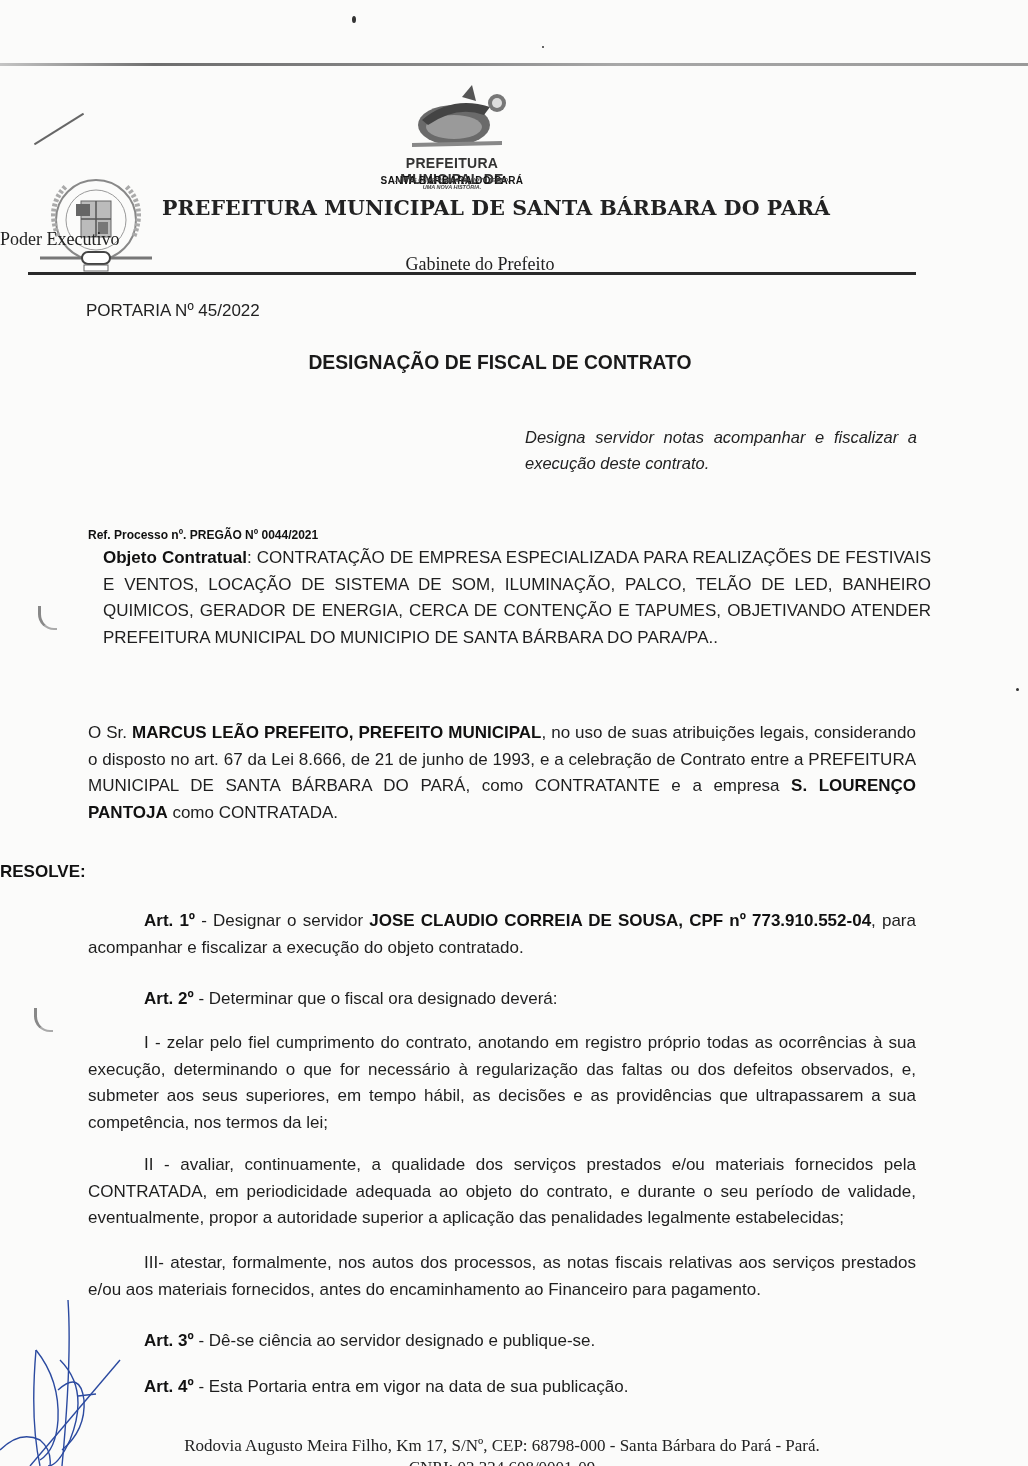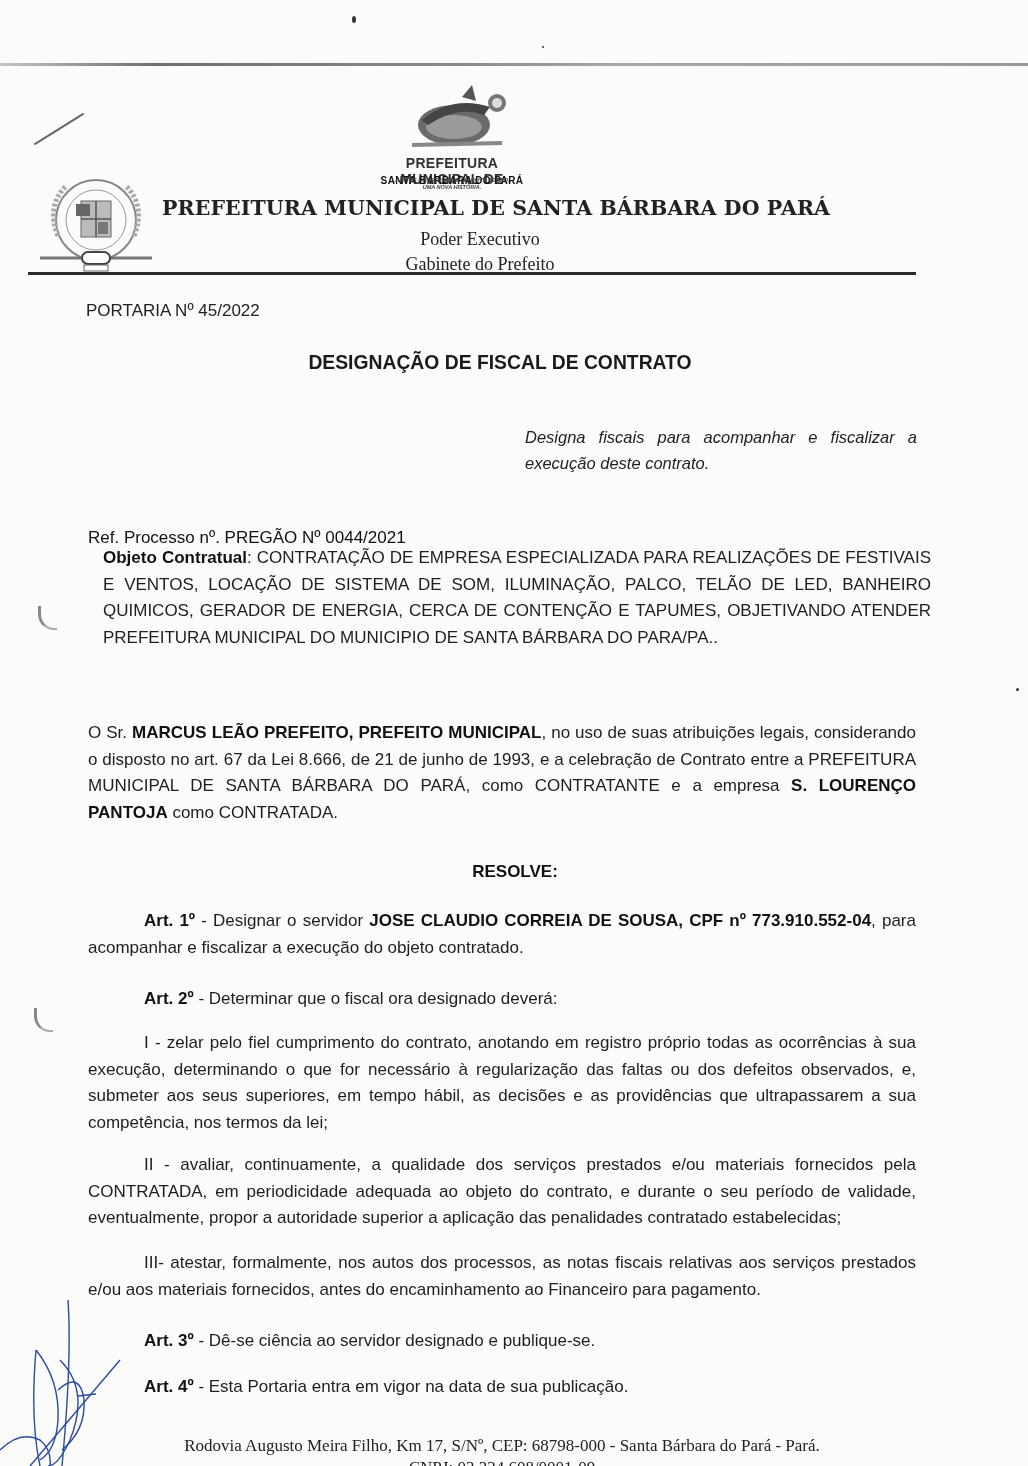--- a/index.html
+++ b/index.html
@@ -16,32 +16,32 @@
   .speck { position: absolute; background: #333; border-radius: 50%; }
   
   .logo-top { position: absolute; left: 372px; top: 85px; width: 160px; height: 105px; }
   .logo-top .art { position: absolute; left: 30px; top: 0; width: 110px; height: 65px; }
   .logo-top .l1 { position: absolute; top: 70px; left: 0; width: 160px; text-align: center; font-size: 14px; font-weight: bold; letter-spacing: .3px; color:#333; }
   .logo-top .l2 { position: absolute; top: 90px; left: 0; width: 160px; text-align: center; font-size: 10px; font-weight: bold; color:#111; letter-spacing: .4px; }
   .logo-top .l3 { position: absolute; top: 92px; left: 0; width: 160px; text-align: center; font-size: 5.5px; font-style: italic; font-weight: bold; color:#444; }
   .logo-top .l4 { position: absolute; top: 99px; left: 0; width: 160px; text-align: center; font-size: 5.5px; font-style: italic; font-weight: bold; color:#444; }
   .seal { position: absolute; left: 36px; top: 176px; width: 120px; height: 98px; }
   .hdr-title { position: absolute; left: 162px; top: 196px; font-family: "DejaVu Serif", serif; font-size: 20.5px; font-weight: bold; color: #222; letter-spacing: .1px; white-space: nowrap; }
-  .hdr-sub1 { position: absolute; left: 0; width: 960px; top: 229px; text-align: center; font-family: "Liberation Serif", serif; font-size: 18px; color: #222; }
+  .hdr-sub1 { position: absolute; left: 0; width: 960px; top: 229px; font-family: "Liberation Serif", serif; font-size: 18px; color: #222; }
   .hdr-sub2 { position: absolute; left: 0; width: 960px; top: 254px; text-align: center; font-family: "Liberation Serif", serif; font-size: 18px; color: #222; }
   .hdr-rule { position: absolute; left: 28px; top: 272px; width: 888px; height: 3px; background: #2a2a2a; }
   
   .portaria { position: absolute; left: 86px; top: 301px; font-size: 17px; color: #222; }
   .main-title { position: absolute; left: 0; width: 1000px; top: 350px; text-align: center; font-size: 21px; font-weight: bold; color: #1a1a1a; transform: scaleX(.92); }
   .ementa { position: absolute; left: 525px; top: 424px; width: 392px; font-size: 16.5px; font-style: italic; line-height: 26px; text-align: justify; text-align-last: left; color: #222; }
-  .ref { position: absolute; left: 88px; top: 528px; font-size: 17px; font-weight: normal; color: #111; }
+  .ref { position: absolute; left: 88px; top: 528px; font-size: 12px; font-weight: bold; color: #111; }
   .para { position: absolute; left: 88px; width: 828px; font-size: 17px; line-height: 26.5px; text-align: justify; color: #1e1e1e; }
   .para .b { font-weight: bold; color: #111; }
   .indent { text-indent: 56px; }
-  .resolve { position: absolute; left: 11px; width: 1008px; top: 862px; text-align: center; font-size: 17px; font-weight: bold; color: #111; }
+  .resolve { position: absolute; left: 0; width: 1008px; top: 862px; font-size: 17px; font-weight: bold; color: #111; }
   .footer1 { position: absolute; left: 0; width: 1004px; top: 1436px; text-align: center; font-family: "Liberation Serif", serif; font-size: 17px; color: #222; white-space: nowrap; }
   .footer2 { position: absolute; left: 0; width: 1004px; top: 1458px; text-align: center; font-family: "Liberation Serif", serif; font-size: 17px; color: #222; white-space: nowrap; }
   .signature { position: absolute; left: 0; top: 1300px; width: 140px; height: 166px; }
   .punch { position: absolute; width: 16px; height: 22px; border-left: 3px solid #888; border-bottom: 2px solid #aaa; border-radius: 0 0 0 16px; }
   .pen-mark { position: absolute; left: 30px; top: 128px; width: 58px; height: 2px; background: #666; transform: rotate(-32deg); }
 </style>
 </head>
 <body>
 
 <div class="scan-edge"></div>
@@ -82,21 +82,21 @@
   <rect x="48" y="89" width="24" height="6" fill="#fff" stroke="#666"></rect>
 </svg>
 
 <div class="hdr-title">PREFEITURA MUNICIPAL DE SANTA BÁRBARA DO PARÁ</div>
 <div class="hdr-sub1">Poder Executivo</div>
 <div class="hdr-sub2">Gabinete do Prefeito</div>
 <div class="hdr-rule"></div>
 
 <div class="portaria">PORTARIA Nº 45/2022</div>
 <div class="main-title">DESIGNAÇÃO DE FISCAL DE CONTRATO</div>
-<div class="ementa">Designa fiscais para acompanhar e fiscalizar a execução deste contrato.</div>
+<div class="ementa">Designa servidor notas acompanhar e fiscalizar a execução deste contrato.</div>
 
 <div class="ref">Ref. Processo nº. PREGÃO Nº 0044/2021</div>
 <div class="para" style="top:545px;margin-left:15px;">
   <span class="b">Objeto Contratual</span><span>: CONTRATAÇÃO DE EMPRESA ESPECIALIZADA PARA REALIZAÇÕES DE FESTIVAIS E VENTOS, LOCAÇÃO DE SISTEMA DE SOM, ILUMINAÇÃO, PALCO, TELÃO DE LED, BANHEIRO QUIMICOS, GERADOR DE ENERGIA, CERCA DE CONTENÇÃO E TAPUMES, OBJETIVANDO ATENDER PREFEITURA MUNICIPAL DO MUNICIPIO DE SANTA BÁRBARA DO PARA/PA..</span>
 </div>
 
 <div class="para" style="top:720px;">
   <span>O Sr. </span><span class="b">MARCUS LEÃO PREFEITO, PREFEITO MUNICIPAL</span><span>, no uso de suas atribuições legais, considerando o disposto no art. 67 da Lei 8.666, de 21 de junho de 1993, e a celebração de Contrato entre a PREFEITURA MUNICIPAL DE SANTA BÁRBARA DO PARÁ, como CONTRATANTE e a empresa </span><span class="b">S. LOURENÇO PANTOJA</span><span> como CONTRATADA.</span>
 </div>
 
@@ -104,21 +104,21 @@
 
 <div class="para indent" style="top:908px;">
   <span class="b">Art. 1º</span><span> - Designar o servidor </span><span class="b">JOSE CLAUDIO CORREIA DE SOUSA, CPF nº 773.910.552-04</span><span>, para acompanhar e fiscalizar a execução do objeto contratado.</span>
 </div>
 
 <div class="para indent" style="top:986px;">
   <span class="b">Art. 2º</span><span> - Determinar que o fiscal ora designado deverá:</span>
 </div>
 
 <div class="para indent" style="top:1030px;">I - zelar pelo fiel cumprimento do contrato, anotando em registro próprio todas as ocorrências à sua execução, determinando o que for necessário à regularização das faltas ou dos defeitos observados, e, submeter aos seus superiores, em tempo hábil, as decisões e as providências que ultrapassarem a sua competência, nos termos da lei;</div>
-<div class="para indent" style="top:1152px;">II - avaliar, continuamente, a qualidade dos serviços prestados e/ou materiais fornecidos pela CONTRATADA, em periodicidade adequada ao objeto do contrato, e durante o seu período de validade, eventualmente, propor a autoridade superior a aplicação das penalidades contratado estabelecidas;</div>
+<div class="para indent" style="top:1152px;">II - avaliar, continuamente, a qualidade dos serviços prestados e/ou materiais fornecidos pela CONTRATADA, em periodicidade adequada ao objeto do contrato, e durante o seu período de validade, eventualmente, propor a autoridade superior a aplicação das penalidades legalmente estabelecidas;</div>
 <div class="para indent" style="top:1250px;">III- atestar, formalmente, nos autos dos processos, as notas fiscais relativas aos serviços prestados e/ou aos materiais fornecidos, antes do encaminhamento ao Financeiro para pagamento.</div>
 
 <div class="para indent" style="top:1328px;">
   <span class="b">Art. 3º</span><span> - Dê-se ciência ao servidor designado e publique-se.</span>
 </div>
 <div class="para indent" style="top:1374px;">
   <span class="b">Art. 4º</span><span> - Esta Portaria entra em vigor na data de sua publicação.</span>
 </div>
 
 <svg class="signature" viewBox="0 0 140 166">

